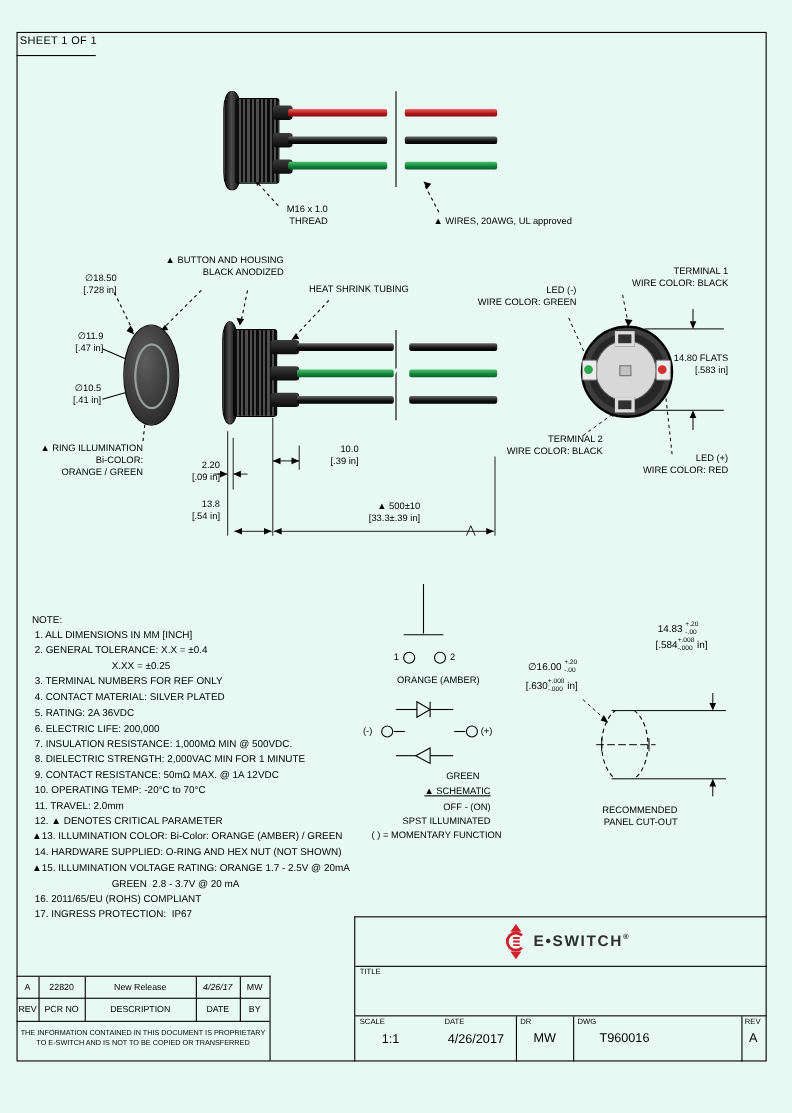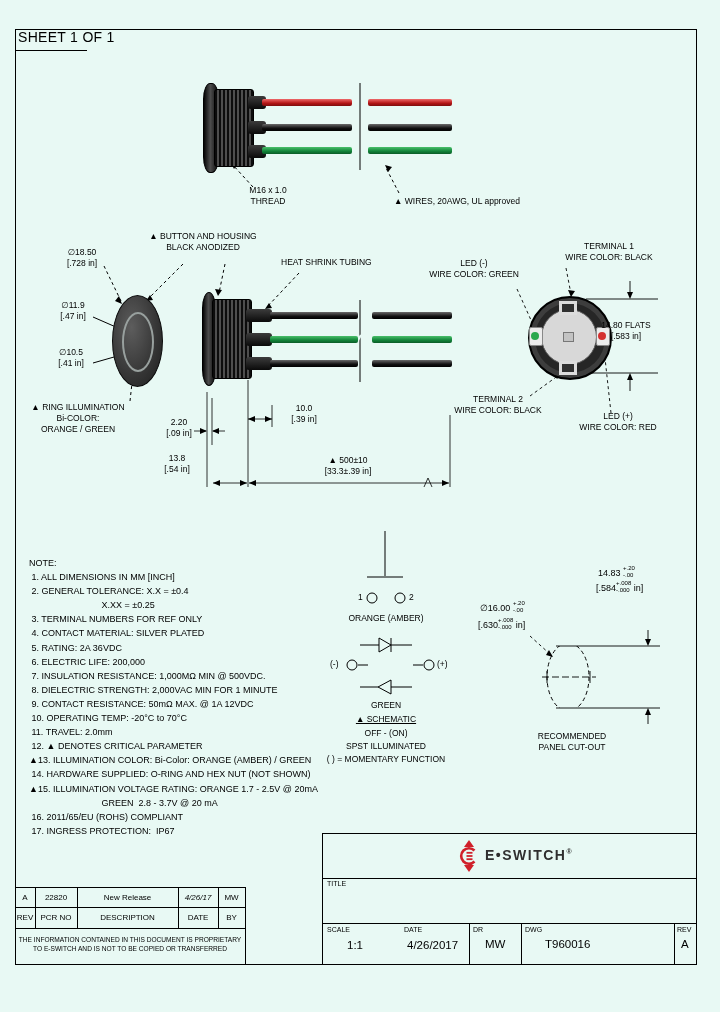--- a/index.html
+++ b/index.html
@@ -1,22 +1,22 @@
 <!DOCTYPE html>
 <html><head>
 <meta charset="utf-8">
 <style>
   html,body{margin:0;padding:0;}
   body{width:720px;height:1012px;background:#e8f9f4;font-family:"Liberation Sans",sans-serif;color:#000;overflow:hidden;}
   .page{position:relative;width:720px;height:1012px;}
   .abs{position:absolute;}
   .sheet-border{left:15px;top:29px;width:680px;height:934px;border:1.5px solid #000;}
   .lbl{position:absolute;font-size:8.5px;line-height:11px;white-space:pre-line;}
-  .c{text-align:center;}
-  .sheet-label{left:18px;top:32px;font-size:14px;letter-spacing:0.3px;}
+  .c{text-align:right;}
+  .sheet-label{left:18px;top:32px;font-size:10px;letter-spacing:0.3px;}
   .sheet-label-rule{left:15px;top:50px;width:72px;height:0;border-bottom:1px solid #000;}
   svg.linework{position:absolute;left:0;top:0;pointer-events:none;}
   
   .flange{background:linear-gradient(90deg,#050505,#4d4d4d 45%,#0a0a0a);border-radius:7px/16px;border:1px solid #000;}
   .threads{background:repeating-linear-gradient(90deg,#0c0c0c 0 2px,#4e4e4e 2px 4px);border:1px solid #000;border-radius:3px;}
   .stub{background:linear-gradient(#3c3c3c,#0a0a0a);border-radius:3px;}
   .wire{border-radius:2px;}
   .wire.red{background:linear-gradient(#ef6a6a,#b31515 60%,#7d0e0e);}
   .wire.blk{background:linear-gradient(#6a6a6a,#111 60%,#000);}
   .wire.grn{background:linear-gradient(#49c06a,#128339 60%,#0a5c27);}

